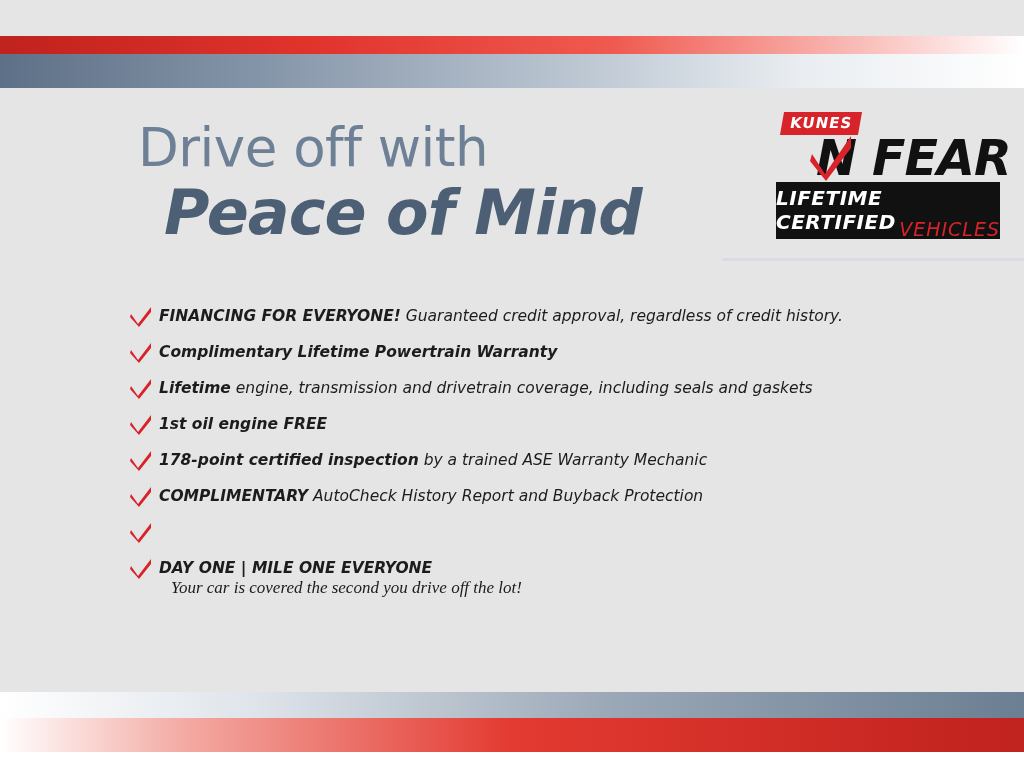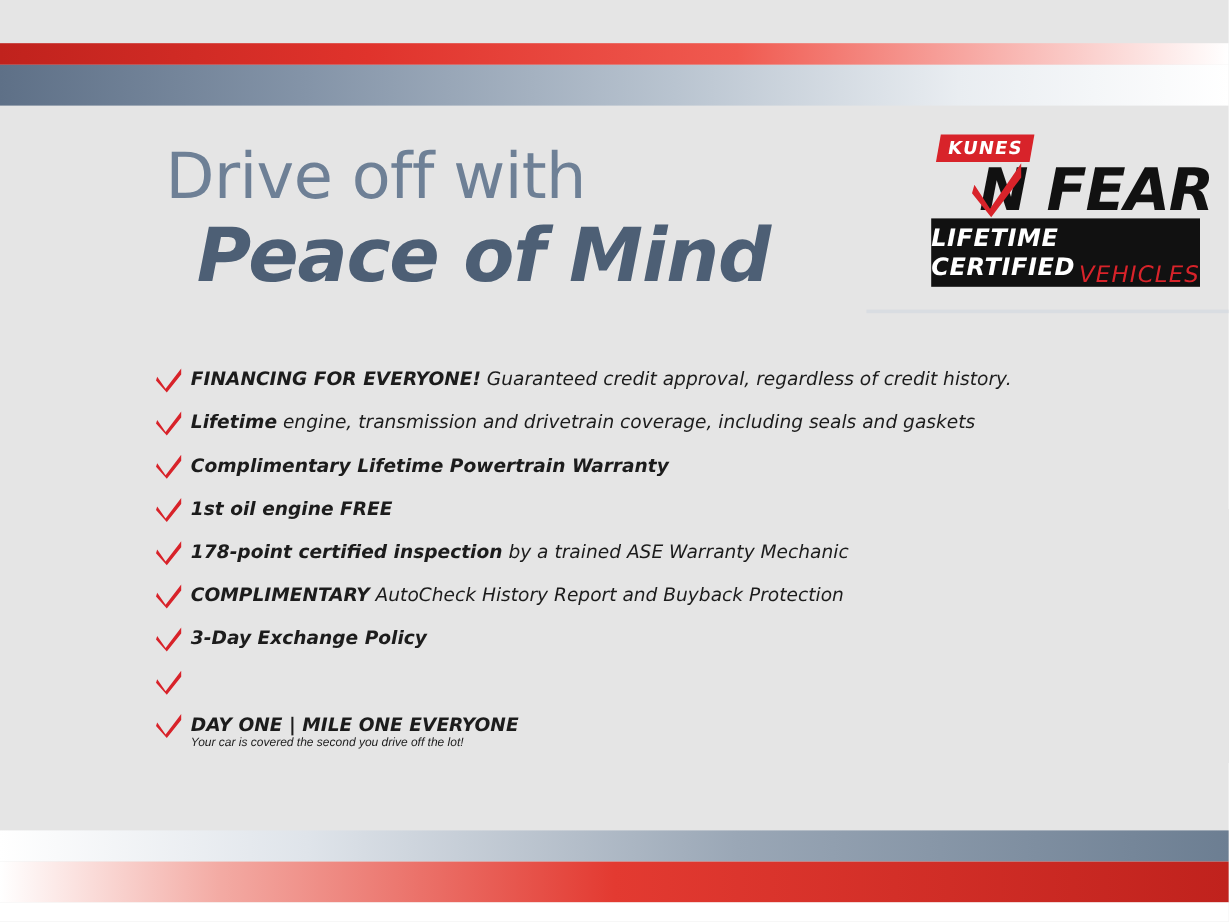--- a/index.html
+++ b/index.html
@@ -191,25 +191,25 @@
     font-size: 15.5px;
     font-style: italic;
     color: #1c1c1c;
     line-height: 1.25;
     white-space: nowrap;
   }
   .bullet .txt b {
     font-weight: bold;
   }
   .subline {
-    font-family: Liberation Sans, sans-serif;
-    font-size: 10px;
+    font-family: Liberation Serif, serif;
+    font-size: 17px;
     font-style: italic;
     color: #1c1c1c;
-    margin-left: 29px;
+    margin-left: 41px;
     margin-top: -6px;
   }
 </style>
 </head>
 <body>
 
 <div class="page">
 
   <div class="top-red"></div>
   <div class="top-gray"></div>
@@ -243,38 +243,38 @@
       </span>
       <span class="txt"><b>FINANCING FOR EVERYONE!</b><span> Guaranteed credit approval, regardless of credit history.</span></span>
     </div>
 
     <div class="bullet">
       <span class="chk">
         <svg viewBox="0 0 22 22" width="22" height="22" aria-hidden="true">
           <path d="M1 8 L8 18 L21 1 L21 6 L9 21 L0 11 Z" fill="#d8232a"></path>
         </svg>
       </span>
+      <span class="txt"><b>Complimentary Lifetime Powertrain Warranty</b><span></span></span>
+    </div>
+
+    <div class="bullet">
+      <span class="chk">
+        <svg viewBox="0 0 22 22" width="22" height="22" aria-hidden="true">
+          <path d="M1 8 L8 18 L21 1 L21 6 L9 21 L0 11 Z" fill="#d8232a"></path>
+        </svg>
+      </span>
       <span class="txt"><b>Lifetime</b><span> engine, transmission and drivetrain coverage, including seals and gaskets</span></span>
     </div>
 
     <div class="bullet">
       <span class="chk">
         <svg viewBox="0 0 22 22" width="22" height="22" aria-hidden="true">
           <path d="M1 8 L8 18 L21 1 L21 6 L9 21 L0 11 Z" fill="#d8232a"></path>
         </svg>
       </span>
-      <span class="txt"><b>Complimentary Lifetime Powertrain Warranty</b><span></span></span>
-    </div>
-
-    <div class="bullet">
-      <span class="chk">
-        <svg viewBox="0 0 22 22" width="22" height="22" aria-hidden="true">
-          <path d="M1 8 L8 18 L21 1 L21 6 L9 21 L0 11 Z" fill="#d8232a"></path>
-        </svg>
-      </span>
       <span class="txt"><b>1st oil engine FREE</b><span></span></span>
     </div>
 
     <div class="bullet">
       <span class="chk">
         <svg viewBox="0 0 22 22" width="22" height="22" aria-hidden="true">
           <path d="M1 8 L8 18 L21 1 L21 6 L9 21 L0 11 Z" fill="#d8232a"></path>
         </svg>
       </span>
       <span class="txt"><b>178-point certified inspection</b><span> by a trained ASE Warranty Mechanic</span></span>
@@ -282,28 +282,20 @@
 
     <div class="bullet">
       <span class="chk">
         <svg viewBox="0 0 22 22" width="22" height="22" aria-hidden="true">
           <path d="M1 8 L8 18 L21 1 L21 6 L9 21 L0 11 Z" fill="#d8232a"></path>
         </svg>
       </span>
       <span class="txt"><b>COMPLIMENTARY</b><span> AutoCheck History Report and Buyback Protection</span></span>
     </div>
 
-    <div class="bullet">
-      <span class="chk">
-        <svg viewBox="0 0 22 22" width="22" height="22" aria-hidden="true">
-          <path d="M1 8 L8 18 L21 1 L21 6 L9 21 L0 11 Z" fill="#d8232a"></path>
-        </svg>
-      </span>
-      <span class="txt"><b>3-Day Exchange Policy</b><span></span></span>
-    </div>
 
     <div class="bullet">
       <span class="chk">
         <svg viewBox="0 0 22 22" width="22" height="22" aria-hidden="true">
           <path d="M1 8 L8 18 L21 1 L21 6 L9 21 L0 11 Z" fill="#d8232a"></path>
         </svg>
       </span>
     </div>
 
     <div class="bullet" style="margin-bottom:4px;">

